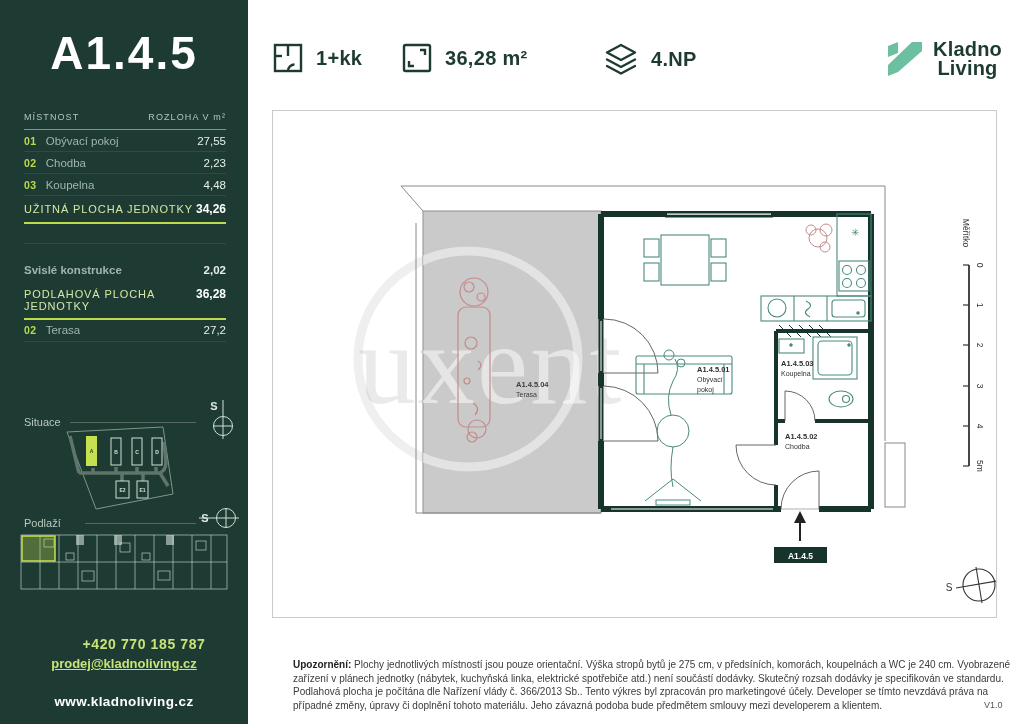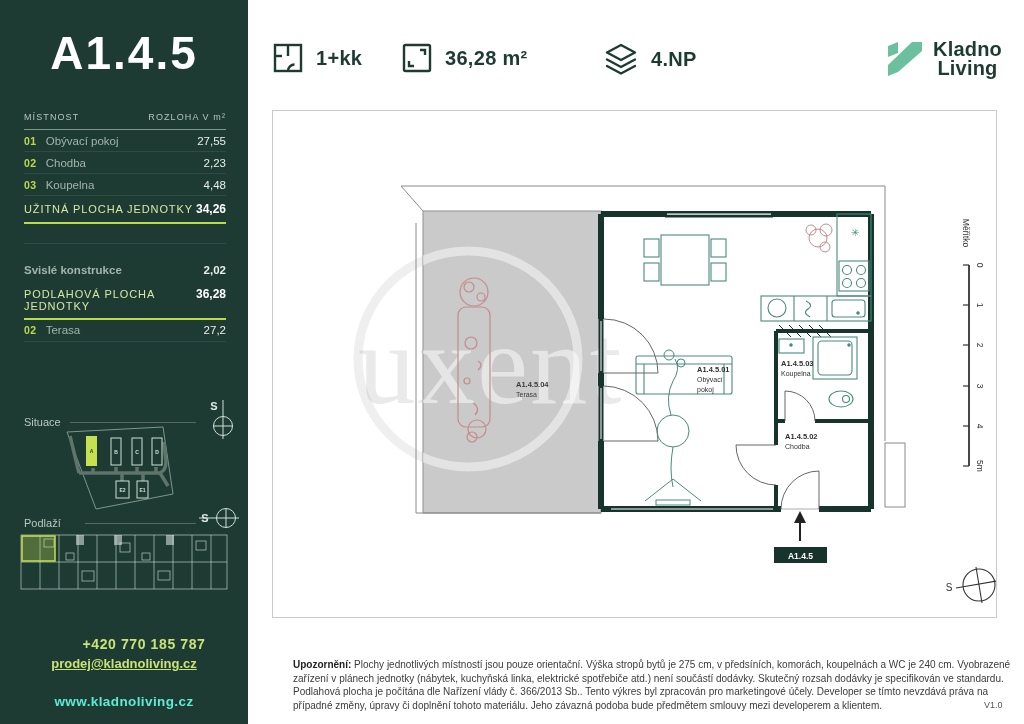--- a/index.html
+++ b/index.html
@@ -29,21 +29,21 @@
   .secrow-situace{top:416px;}
   .secrow-podlazi{top:517px;gap:24px;}
   .compass-situace{position:absolute;right:14px;top:398px;}
   .compass-podlazi{position:absolute;right:8px;top:504px;}
   .sitemap{position:absolute;left:36px;top:426px;}
   .floormap{position:absolute;left:16px;top:531px;}
 
   .contact{position:absolute;left:0;top:636px;width:100%;text-align:center;}
   .phone{font-size:14px;font-weight:700;color:#c9e378;letter-spacing:.6px;padding-left:40px;}
   .email{font-size:13px;font-weight:700;color:#c9e378;margin-top:4px;text-decoration:underline;}
-  .web{font-size:13.5px;font-weight:700;color:#5eead4;margin-top:23px;letter-spacing:.4px;}
+  .web{font-size:13.5px;font-weight:700;color:#ffffff;margin-top:23px;letter-spacing:.4px;}
 
   
   .hitem{position:absolute;top:42px;display:flex;align-items:center;gap:12px;color:#1e3b33;}
   .hitem-layout{left:272px;}
   .hitem-area{left:401px;}
   .hitem-floor{left:603px;}
   .hlabel{font-size:20px;font-weight:600;letter-spacing:.3px;}
   .logo{position:absolute;left:884px;top:40px;display:flex;gap:9px;align-items:flex-start;text-align:center;}
   .logo-text{font-size:20px;font-weight:700;color:#1e3b33;line-height:19px;letter-spacing:.2px;}
 

